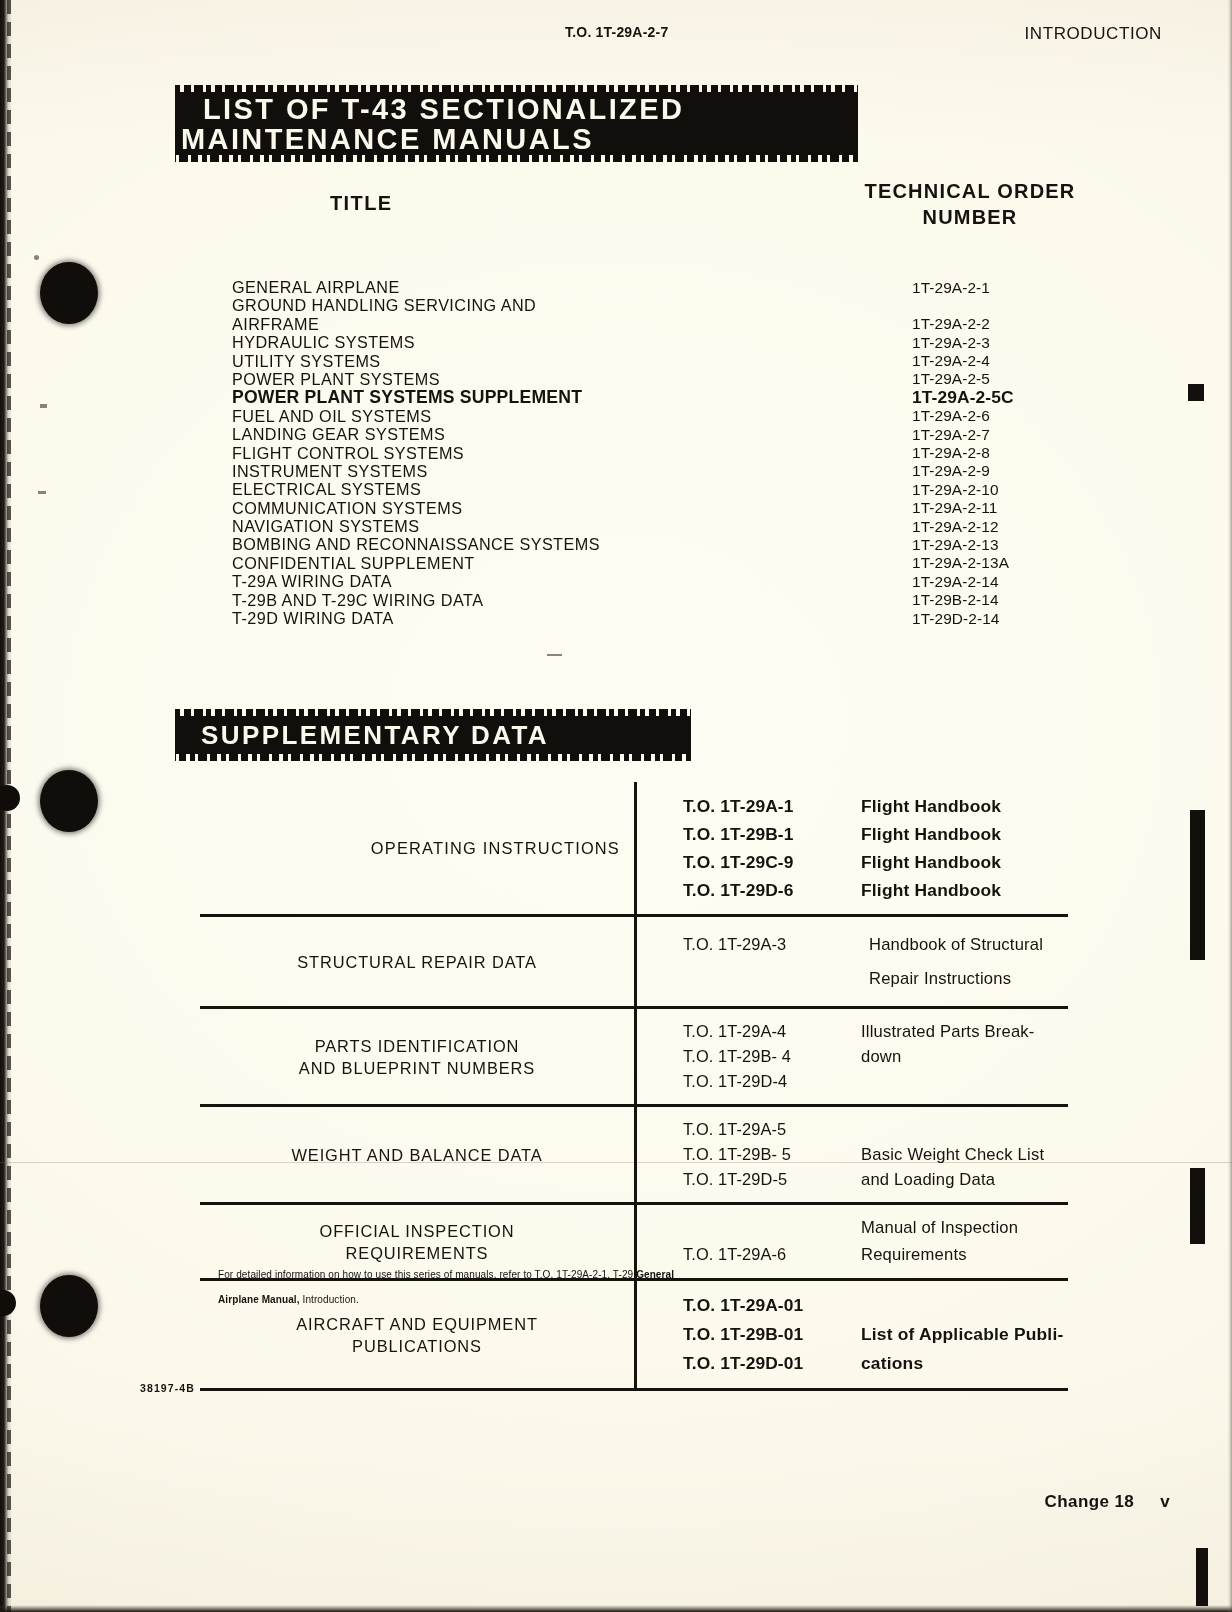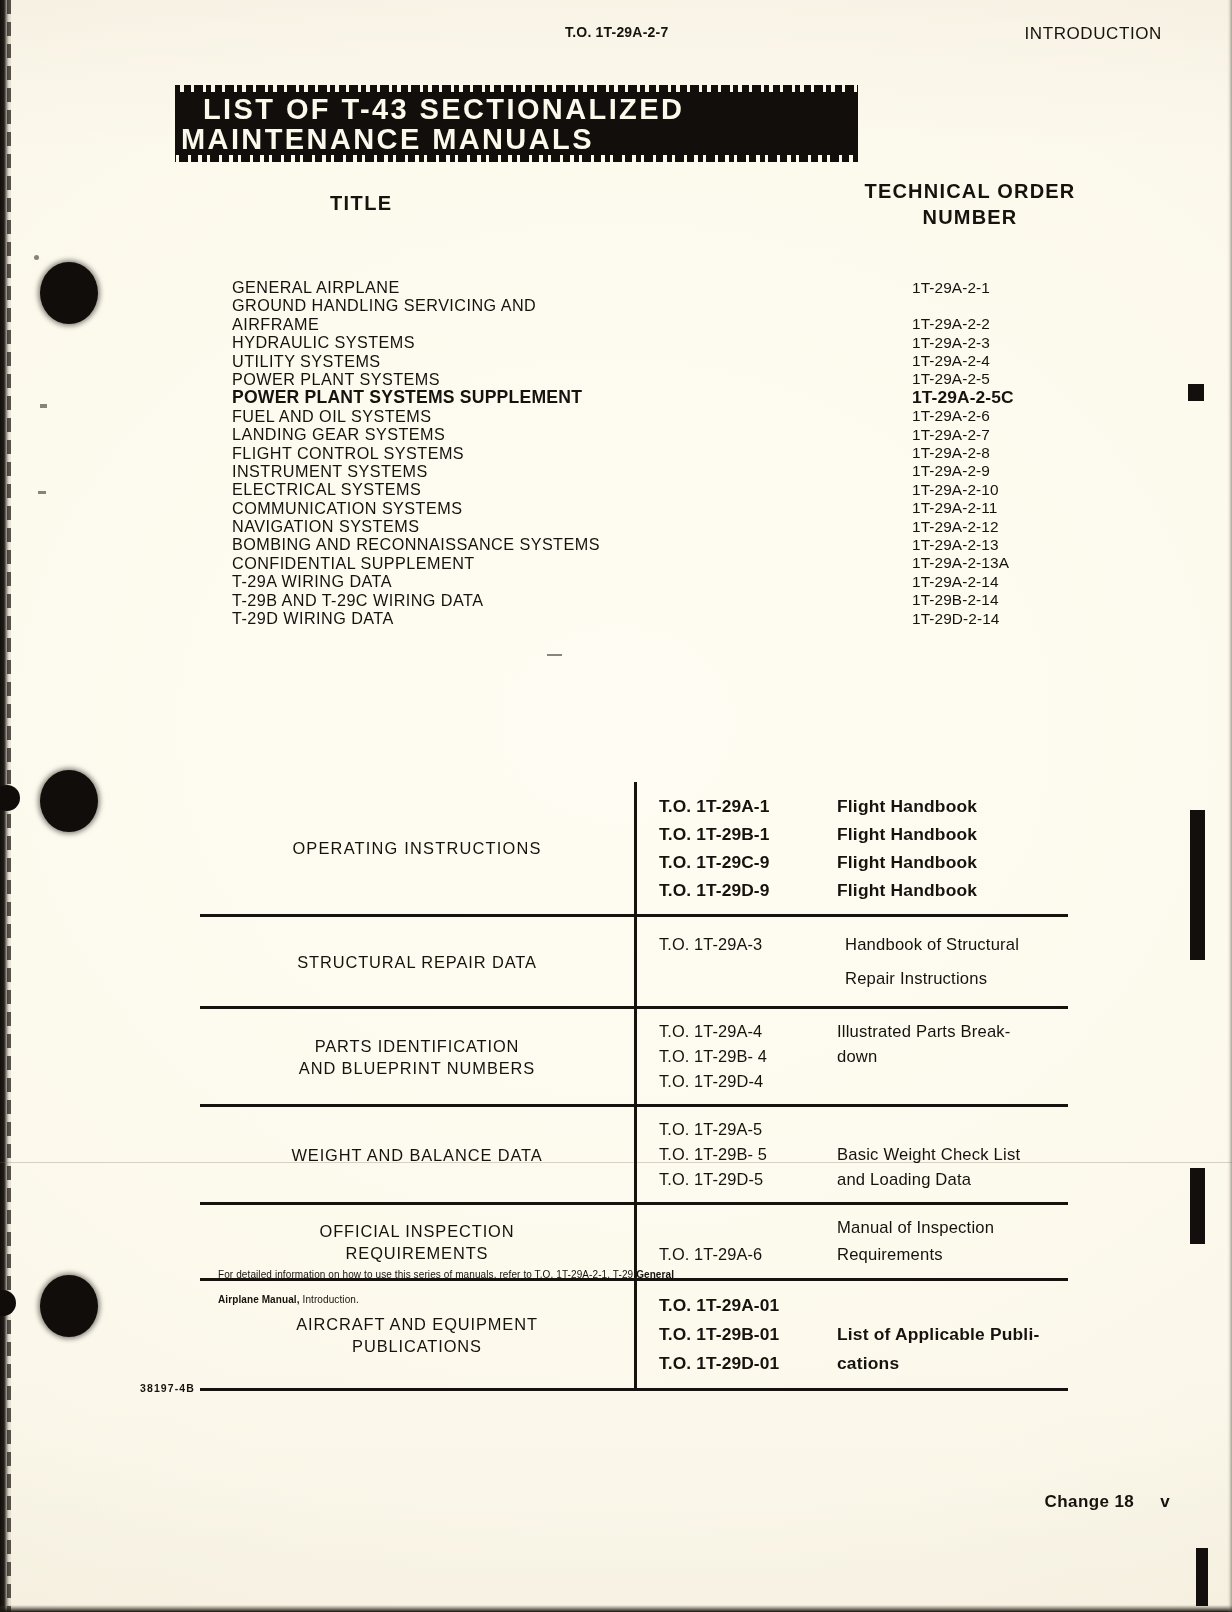--- a/index.html
+++ b/index.html
@@ -245,41 +245,42 @@
     align-items: center;
   }
   .detail-grid {
     width: 100%;
   }
   .detail-line {
     display: flex;
     align-items: baseline;
     line-height: 25px;
     white-space: nowrap;
+    margin-left: 24px;
   }
   .detail-line .tono {
     width: 178px;
     flex: 0 0 178px;
     font-size: 16.4px;
     letter-spacing: 0.1px;
   }
   .detail-line .desc {
     font-size: 16.6px;
     letter-spacing: 0.2px;
   }
   .supp-row.bold .detail-line .tono,
   .supp-row.bold .detail-line .desc {
     font-weight: bold;
     font-size: 17.4px;
   }
   .supp-row.bold .detail-line { line-height: 29px; }
 
   
   #supp-row-0 .detail-line { line-height: 28px; }
-  #supp-row-0 .cat { letter-spacing: 1.2px; }
+  #supp-row-0 .cat { letter-spacing: 1.2px; justify-content: flex-end; }
   #supp-row-1 .detail-line .tono { width: 186px; flex: 0 0 186px; }
   #supp-row-1 .detail { align-items: flex-start; }
   #supp-row-1 .detail-line { line-height: 34px; }
   #supp-row-4 .detail-line { line-height: 26px; }
 
   .footnote {
     position: absolute;
     left: 218px;
     top: 1262px;
     width: 800px;
@@ -451,20 +452,23 @@
       <div class="manual-row">
         <span class="m-title">T-29B AND T-29C WIRING DATA</span>
         <span class="m-num">1T-29B-2-14</span>
       </div>
       <div class="manual-row">
         <span class="m-title">T-29D WIRING DATA</span>
         <span class="m-num">1T-29D-2-14</span>
       </div>
     </div>
 
+  <div class="banner" id="banner-supp">
+    <span>SUPPLEMENTARY DATA</span>
+  </div>
 
   <div class="supp-table" id="supp-table">
       <div class="supp-row bold" id="supp-row-0">
         <div class="cat">
           <div>
             <div>OPERATING  INSTRUCTIONS</div>
           </div>
         </div>
         <div class="detail">
           <div class="detail-grid">
@@ -474,21 +478,21 @@
             </div>
             <div class="detail-line">
               <span class="tono">T.O. 1T-29B-1</span>
               <span class="desc">Flight Handbook</span>
             </div>
             <div class="detail-line">
               <span class="tono">T.O. 1T-29C-9</span>
               <span class="desc">Flight Handbook</span>
             </div>
             <div class="detail-line">
-              <span class="tono">T.O. 1T-29D-9</span>
+              <span class="tono">T.O. 1T-29D-6</span>
               <span class="desc">Flight Handbook</span>
             </div>
           </div>
         </div>
       </div>
       <div class="supp-row" id="supp-row-1">
         <div class="cat">
           <div>
             <div>STRUCTURAL  REPAIR  DATA</div>
           </div>

